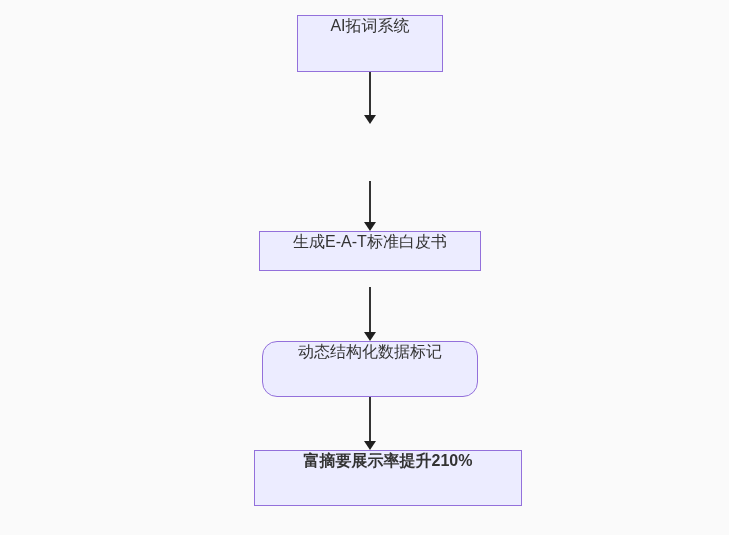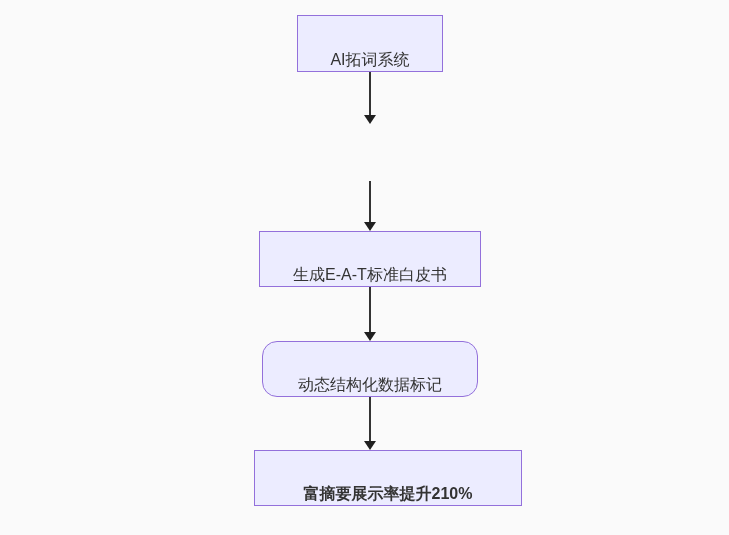--- a/index.html
+++ b/index.html
@@ -16,21 +16,21 @@
     overflow: hidden;
   }
   .node {
     position: absolute;
     box-sizing: border-box;
     background: #ECECFF;
     border: 1px solid #9370DB;
     color: #333333;
     font-size: 16px;
     display: flex;
-    align-items: flex-end;
+    align-items: flex-start;
     justify-content: center;
     text-align: center;
     white-space: nowrap;
   }
   .edge {
     position: absolute;
     width: 12px;
     display: flex;
     flex-direction: column;
     align-items: center;
@@ -43,21 +43,21 @@
   .edge-arrowhead {
     width: 0;
     height: 0;
     border-left: 6px solid transparent;
     border-right: 6px solid transparent;
     border-top: 9px solid #1f1f1f;
   }
   
   .n0 { left: 297px; top: 15px;  width: 146px; height: 57px; }
   .n1 { left: 275px; top: 124px; width: 190px; height: 57px; }
-  .n2 { left: 259px; top: 231px; width: 222px; height: 56px; }
+  .n2 { left: 259px; top: 231px; width: 222px; height: 40px; }
   .n3 { left: 262px; top: 341px; width: 216px; height: 56px; border-radius: 15px; }
   .n4 { left: 254px; top: 450px; width: 268px; height: 56px; font-weight: bold; }
   
   .e0 { left: 364px; top: 72px;  height: 52px; }
   .e1 { left: 364px; top: 181px; height: 50px; }
   .e2 { left: 364px; top: 287px; height: 54px; }
   .e3 { left: 364px; top: 397px; height: 53px; }
 </style>
 </head>
 <body>

